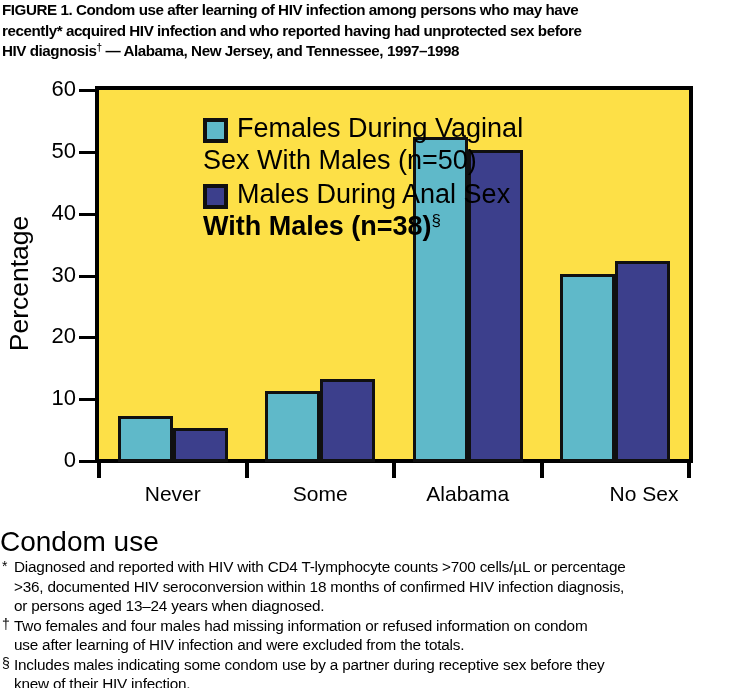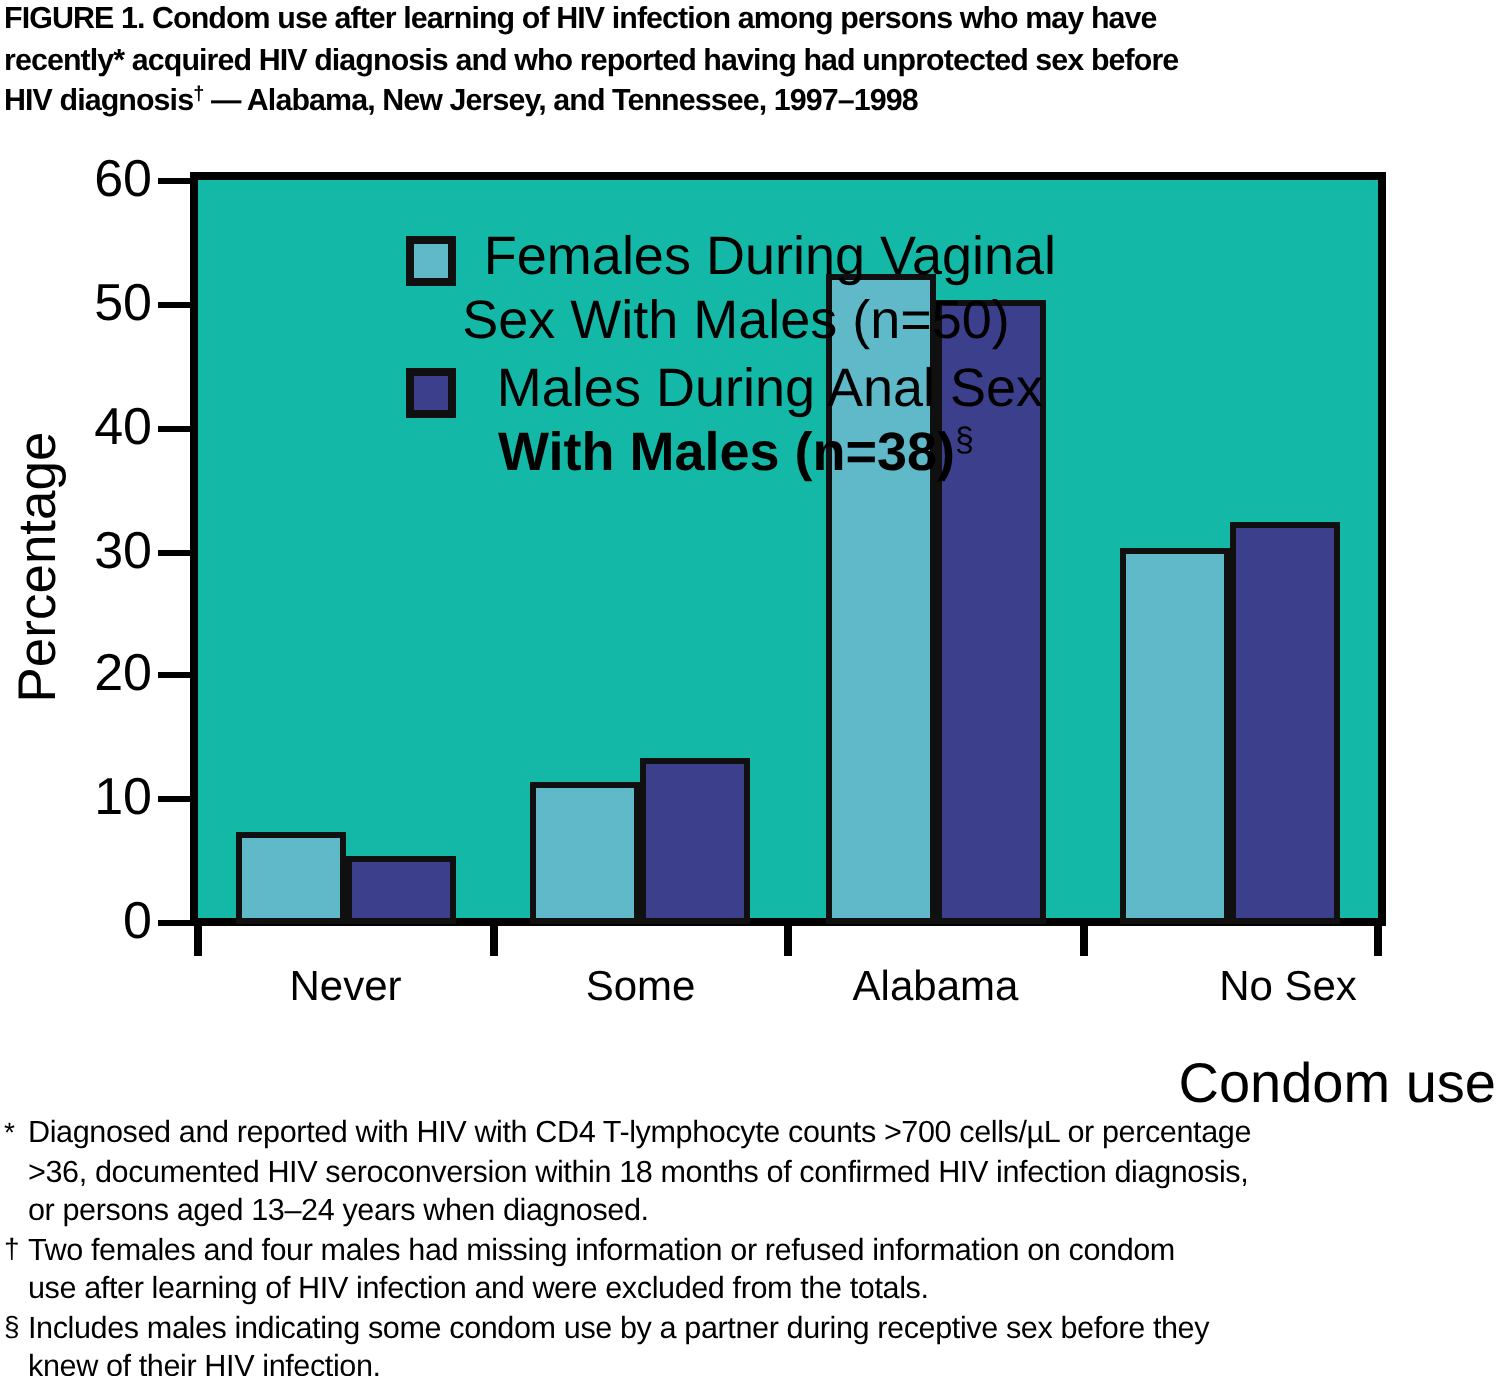--- a/index.html
+++ b/index.html
@@ -49,38 +49,37 @@
     position: absolute;
     left: 95px;
     top: 8px;
     width: 598px;
     height: 377px;
     border-left: 4px solid #000000;
     border-top: 4px solid #000000;
     border-right: 4px solid #000000;
     border-bottom: 4px solid #000000;
     box-sizing: border-box;
-    background: #14b8a6;
-    text-align: center;
+    background: #fde047;
   }
 
   
   .y-tick {
     position: absolute;
     left: 79px;
     width: 16px;
     height: 3px;
     background: #000000;
   }
   .y-label {
     position: absolute;
     right: 0px;
     width: 58px;
     text-align: right;
-    font-size: 26px;
+    font-size: 22px;
     font-family: "Liberation Sans", sans-serif;
     line-height: 26px;
   }
   #y-axis-title {
     position: absolute;
     left: -111px;
     top: 190px;
     width: 260px;
     text-align: center;
     font-size: 26.5px;
@@ -105,21 +104,21 @@
     text-align: center;
     font-size: 21px;
     font-family: "Liberation Sans", sans-serif;
     white-space: nowrap;
   }
   #x-axis-title {
     position: absolute;
     left: 0px;
     top: 448px;
     width: 748px;
-    text-align: right;
+    text-align: left;
     font-size: 28px;
     font-family: "Liberation Sans", sans-serif;
   }
 
   
   .bar {
     position: absolute;
     box-sizing: border-box;
     border: 3px solid #101010;
   }
@@ -185,21 +184,21 @@
     top: 0px;
     font-size: 14px;
   }
   .fn-mark.dag { top: -1px; }
   .fn-mark.sect { top: -1px; }
 </style>
 </head>
 <body>
 
 <div id="figure-title"><span>FIGURE 1. Condom use after learning of HIV infection among persons who may have</span>
-<span>recently* acquired HIV diagnosis and who reported having had unprotected sex before</span>
+<span>recently* acquired HIV infection and who reported having had unprotected sex before</span>
 <span>HIV diagnosis</span><sup>†</sup><span> — Alabama, New Jersey, and Tennessee, 1997–1998</span></div>
 
 <div id="chart-wrap">
 
   <div id="y-axis-title">Percentage</div>
 
   <div id="y-axis">
       <div class="y-tick" style="top: 382px;"></div>
       <div class="y-label" style="top: 369px; left: 18px;">0</div>
       <div class="y-tick" style="top: 320.167px;"></div>

